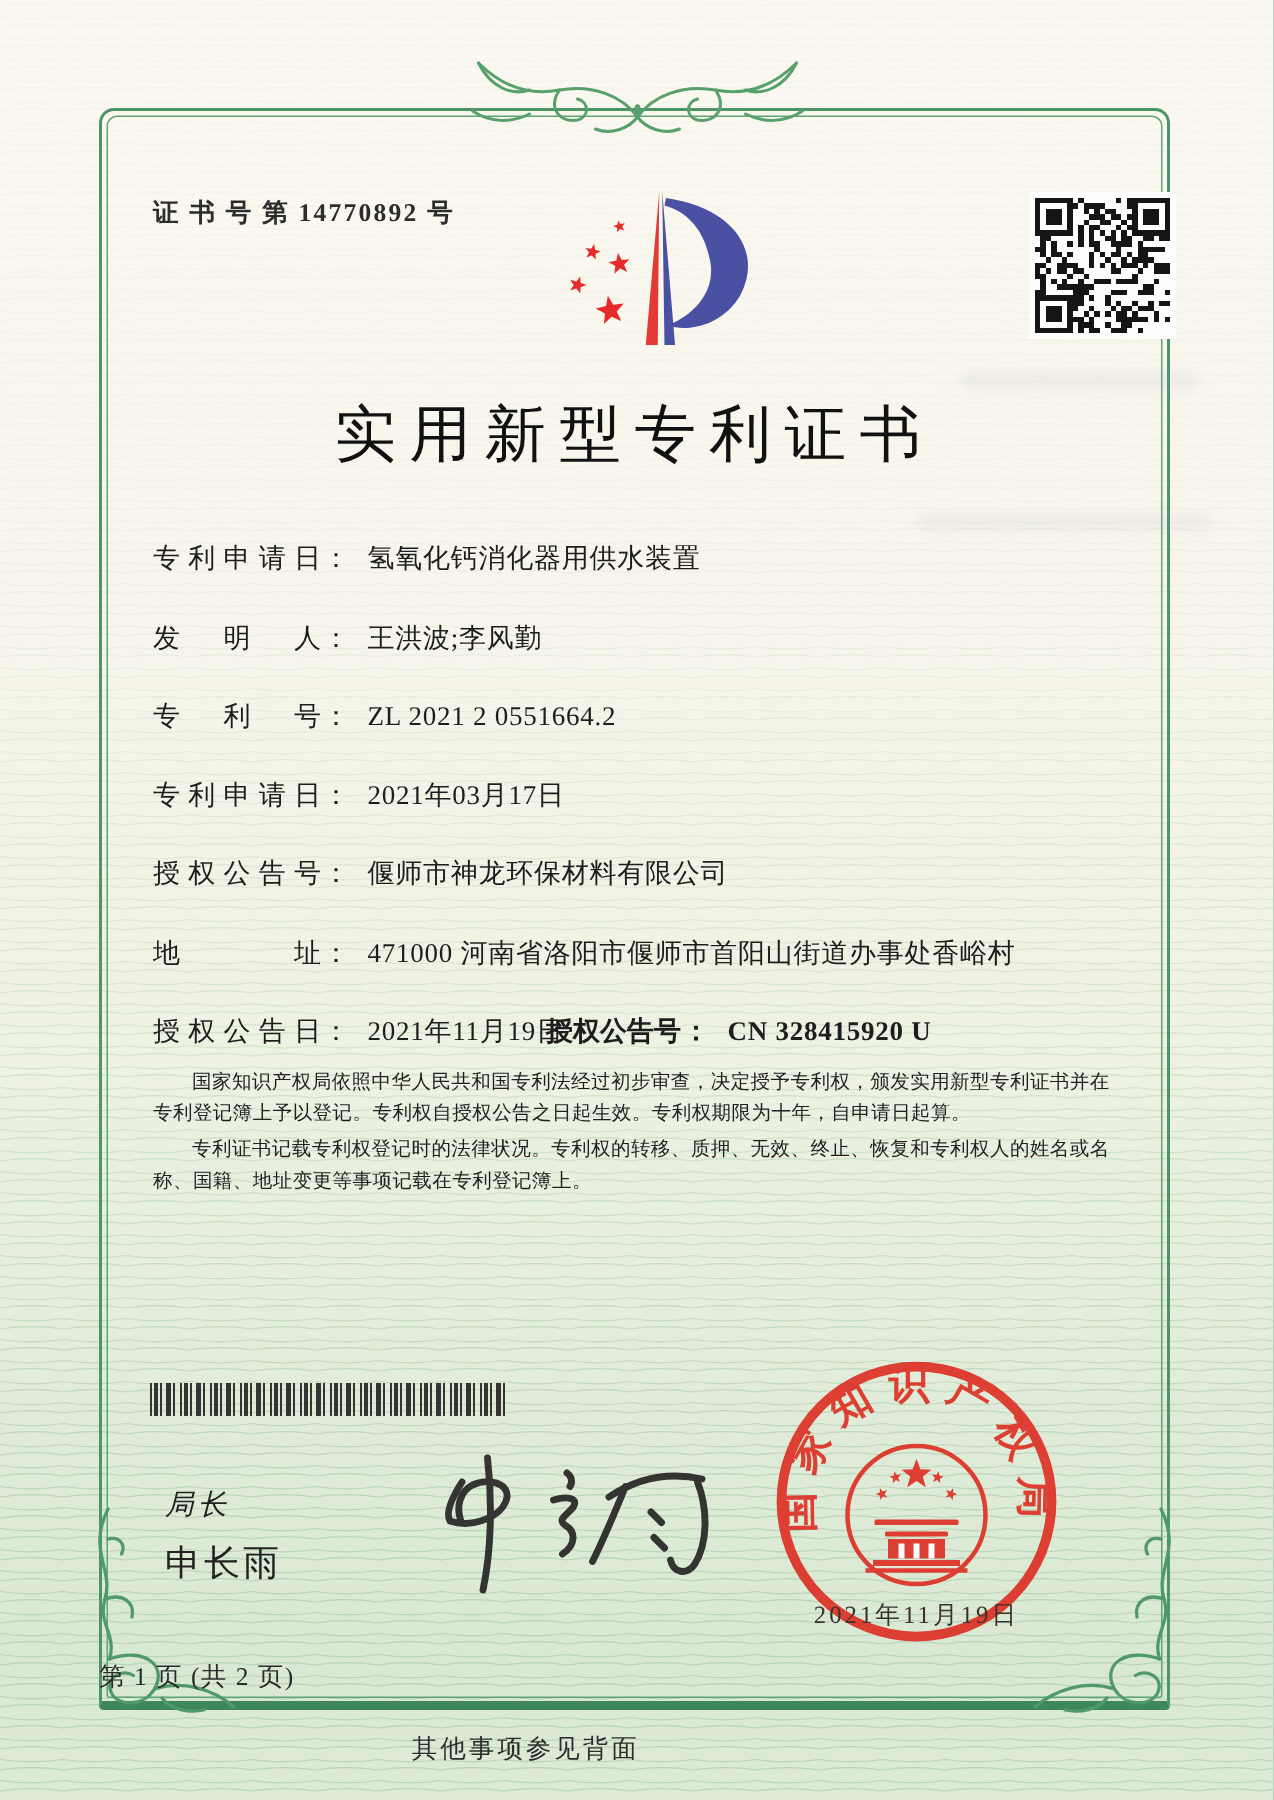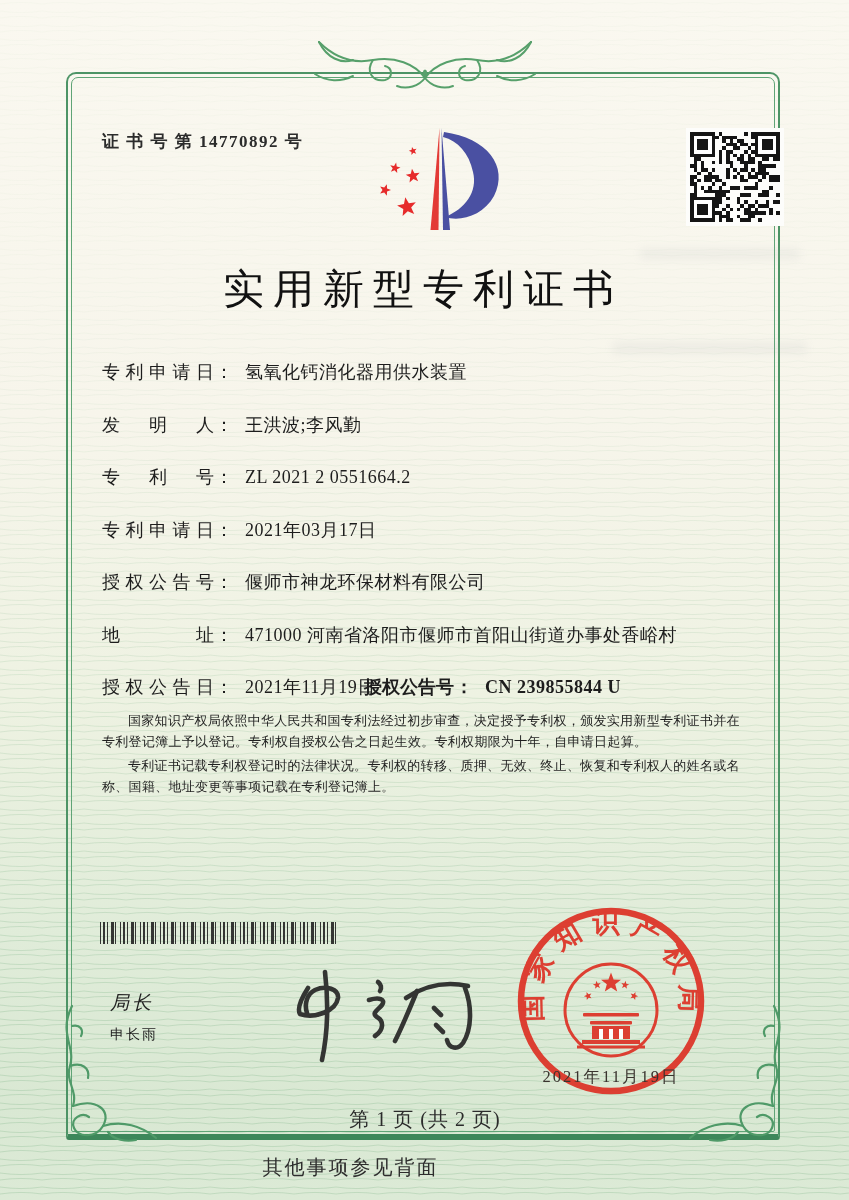--- a/index.html
+++ b/index.html
@@ -57,28 +57,28 @@
       repeating-linear-gradient(90deg,
         #1d1d1d 0 1.5px,transparent 1.5px 3px,
         #1d1d1d 3px 5.5px,transparent 5.5px 7px,
         #1d1d1d 7px 8px,transparent 8px 11px,
         #1d1d1d 11px 14px,transparent 14px 15.5px,
         #1d1d1d 15.5px 16.5px,transparent 16.5px 20px);
     opacity:.88;
   }
   
   .signer-title{position:absolute;left:110px;top:990px;font-size:19px;font-family:"Liberation Sans","DejaVu Sans",sans-serif;color:#222;letter-spacing:3px;font-style:italic;}
-  .signer-name{position:absolute;left:110px;top:1026px;font-size:14px;font-family:Liberation Sans, sans-serif;color:#222;letter-spacing:2px;}
+  .signer-name{position:absolute;left:110px;top:1026px;font-size:24px;font-family:Liberation Sans, sans-serif;color:#222;letter-spacing:2px;}
   .signature{position:absolute;left:238px;top:946px;width:252px;height:122px;}
   
   .seal{position:absolute;left:516px;top:906px;width:190px;height:190px;opacity:.94;}
   .seal-date{position:absolute;left:506px;top:1066px;width:210px;text-align:center;font-size:16.5px;letter-spacing:2px;color:#39332e;}
   
-  .pageno{position:absolute;left:66px;top:1106px;width:718px;text-align:center;font-size:20px;color:#2b2b2b;letter-spacing:1px;}
-  .backnote{position:absolute;left:0;top:1154px;width:701px;text-align:center;font-size:20px;color:#2d2d2d;letter-spacing:2px;}
+  .pageno{position:absolute;left:66px;top:1106px;width:718px;text-align:left;font-size:17px;color:#2b2b2b;letter-spacing:1px;}
+  .backnote{position:absolute;left:0;top:1154px;width:701px;text-align:center;font-size:17px;color:#2d2d2d;letter-spacing:2px;}
   
   .smudge{position:absolute;background:#9aa0a6;opacity:.10;filter:blur(4px);border-radius:4px;}
 </style>
 </head>
 <body>
 
 <div id="page">
 
   <svg id="waves">
       <path d="M0 4 q21 -3.1 42 0 q21 -3.1 42 0 q21 -3.1 42 0 q21 -3.1 42 0 q21 -3.1 42 0 q21 -3.1 42 0 q21 -3.1 42 0 q21 -3.1 42 0 q21 -3.1 42 0 q21 -3.1 42 0 q21 -3.1 42 0 q21 -3.1 42 0 q21 -3.1 42 0 q21 -3.1 42 0 q21 -3.1 42 0 q21 -3.1 42 0 q21 -3.1 42 0 q21 -3.1 42 0 q21 -3.1 42 0 q21 -3.1 42 0 q21 -3.1 42 0" stroke="#79b184" stroke-width="0.8" fill="none" opacity="0.050"></path>
@@ -571,21 +571,21 @@
         <span class="fcolon">：</span>
       <span class="fvalue">471000 河南省洛阳市偃师市首阳山街道办事处香峪村</span>
     </div>
     <div class="row">
       <span class="flabel">授权公告日</span>
         <span class="fcolon">：</span>
       <span class="fvalue">2021年11月19日</span>
       <span class="grant2">
         <span class="flabel">授权公告号</span>
           <span class="fcolon">：</span>
-        <span class="fvalue">CN 239855844 U</span>
+        <span class="fvalue">CN 328415920 U</span>
       </span>
     </div>
   </div>
 
   <div class="paras">
     <p>国家知识产权局依照中华人民共和国专利法经过初步审查，决定授予专利权，颁发实用新型专利证书并在专利登记簿上予以登记。专利权自授权公告之日起生效。专利权期限为十年，自申请日起算。</p>
     <p>专利证书记载专利权登记时的法律状况。专利权的转移、质押、无效、终止、恢复和专利权人的姓名或名称、国籍、地址变更等事项记载在专利登记簿上。</p>
   </div>
 
   <div class="barcode"></div>

